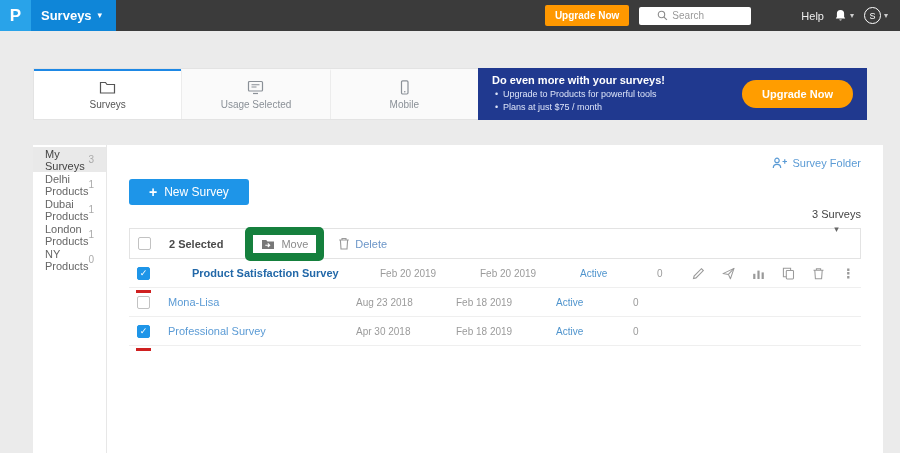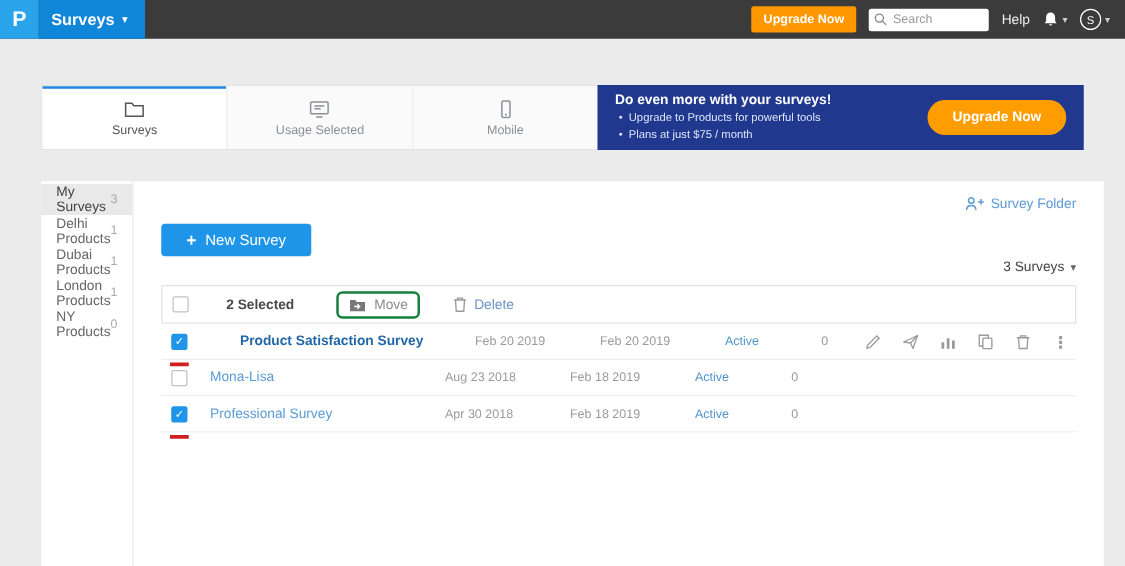--- a/index.html
+++ b/index.html
@@ -12,25 +12,25 @@
   
   .topbar { height:31px; background:#3b3b3b; display:flex; align-items:center; }
   .logo { width:31px; height:31px; background:#29a3e9; color:#fff; font-weight:bold;
           font-size:17px; display:flex; align-items:center; justify-content:center; }
   .app-menu { height:31px; background:#0f86d8; color:#fff; font-size:13px; font-weight:bold;
           display:flex; align-items:center; gap:6px; padding:0 14px 0 10px; cursor:pointer; }
   .caret { font-size:9px; line-height:1; }
   .topbar-right { margin-left:auto; display:flex; align-items:center; gap:10px; padding-right:12px; }
   .upgrade-btn { background:#ff9800; color:#fff; border:none; font-size:10px; font-weight:bold;
           padding:5px 10px; border-radius:2px; cursor:pointer; }
-  .searchbox { background:#fff; border-radius:2px; height:18px; width:96px;
-          display:flex; align-items:center; padding:0 4px; gap:4px; }
+  .searchbox { background:#fff; border-radius:2px; height:18px; width:112px;
+          display:flex; align-items:center; padding:0 18px; gap:4px; }
   .searchbox input { border:none; outline:none; font-size:10px; width:100%; color:#333; background:transparent; }
   .searchbox input::placeholder { color:#999; }
-  .help { color:#eee; font-size:11px; cursor:pointer; }
+  .help { color:#eee; font-size:11px; cursor:pointer;margin-left:40px; }
   .bell { color:#fff; display:flex; align-items:center; gap:3px; cursor:pointer; }
   .avatar-wrap { display:flex; align-items:center; gap:3px; cursor:pointer; }
   .avatar { width:17px; height:17px; border:1px solid #fff; border-radius:50%; color:#fff;
           font-size:9px; display:flex; align-items:center; justify-content:center; }
   .caret-sm { color:#ccc; font-size:8px; }
   
   .header-row { display:flex; margin:37px 33px 0; height:52px; }
   .tabs-card { width:445px; background:#fff; display:flex; border:1px solid #e3e3e3; border-right:none; }
   .tab { flex:1; display:flex; flex-direction:column; align-items:center; justify-content:center;
           gap:4px; color:#8a9097; font-size:10px; border-left:1px solid #ececec;
@@ -53,28 +53,28 @@
           height:25px; font-size:11px; color:#666; cursor:pointer; }
   .side-item.active { background:#e9e9e9; color:#444; }
   .side-item .count { color:#aaa; font-size:10px; }
   .content { flex:1; background:#fff; position:relative; padding:10px 22px; }
   .share-folder { position:absolute; top:12px; right:22px; display:flex; gap:5px;
           align-items:center; color:#5b9bd5; font-size:11px; cursor:pointer; }
   .new-survey { margin-top:24px; background:#1e95e8; color:#fff; border:none; border-radius:3px;
           font-size:12px; padding:6px 20px; display:flex; gap:7px; align-items:center; cursor:pointer; }
   .new-survey .plus { font-size:14px; font-weight:bold; line-height:1; }
   .count-dd { position:absolute; top:63px; right:22px; font-size:11px; color:#444;
-          display:flex; gap:5px; align-items:center; cursor:pointer; }
+          display:flex; gap:5px; align-items:center; cursor:pointer;flex-direction:column; }
   .count-dd .caret { color:#666; }
   
-  .toolbar { margin-top:23px; height:31px; border:1px solid #e3e3e3; display:flex; align-items:center;gap:12px; }
+  .toolbar { margin-top:23px; height:31px; border:1px solid #e3e3e3; display:flex; align-items:center; }
   .cb-cell { width:39px; padding-left:8px; position:relative; flex:none; }
   .checkbox { width:13px; height:13px; border:1px solid #c2c2c2; border-radius:2px; background:#fff; cursor:pointer; }
   .sel-label { font-size:11px; font-weight:bold; color:#4a4a4a; margin-right:22px; }
-  .move-ring { border:2px solid #15803d; border-radius:5px; padding:3px 8px; margin-right:14px; }
+  .move-ring { border:8px solid #15803d; border-radius:5px; padding:3px 8px; margin-right:14px; }
   .move-btn { display:flex; align-items:center; gap:6px; color:#8b8b8b; font-size:11px; cursor:pointer; }
   .delete-btn { display:flex; align-items:center; gap:5px; font-size:11px; color:#6b95c8; cursor:pointer; }
   .delete-btn svg { color:#9a9a9a; }
   
   .row { height:29px; display:flex; align-items:center; border-bottom:1px solid #efefef; }
   .row.checked .checkbox { background:#1e95e8; border-color:#1e95e8; color:#fff;
           display:flex; align-items:center; justify-content:center; font-size:9px; }
   .row.checked .checkbox::after { content:'✓'; }
   .cb-underline { display:none; position:absolute; left:7px; top:23px; width:15px; height:3px; background:#cf2020; }
   .row.checked .cb-underline { display:block; }

